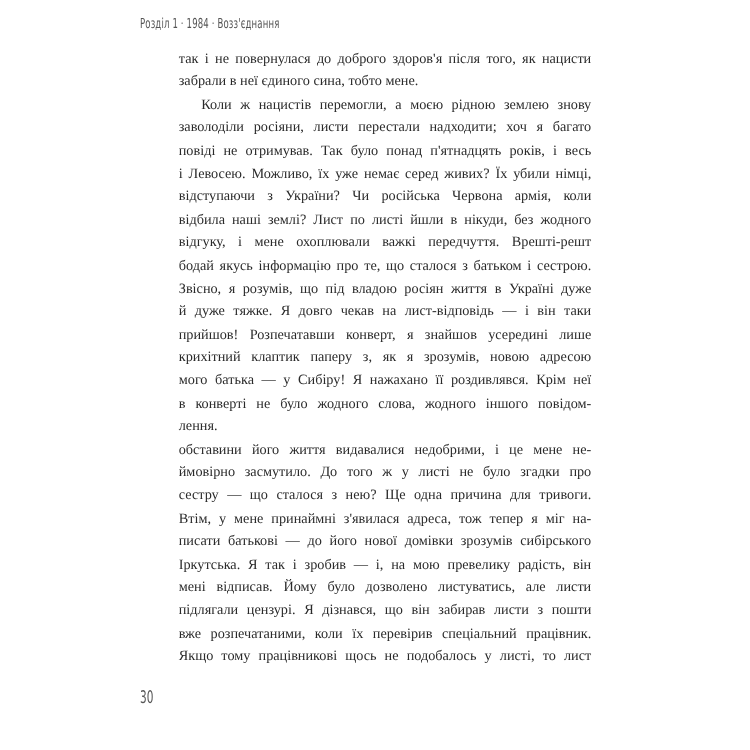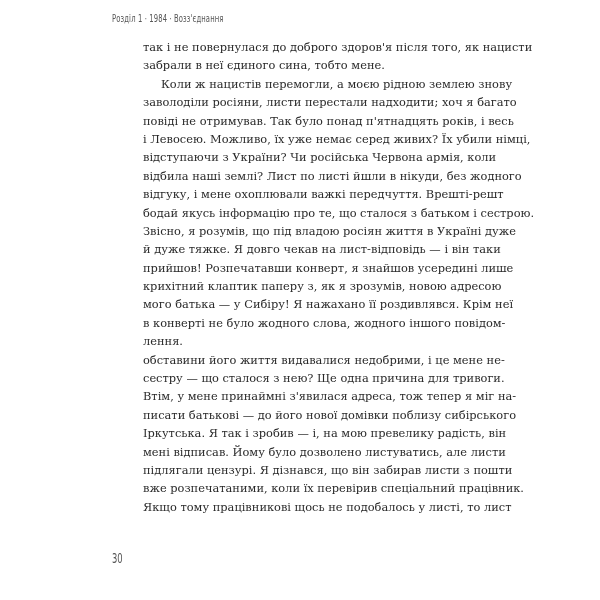--- a/index.html
+++ b/index.html
@@ -36,20 +36,21 @@
       line-height: 18.4px;
       color: #2a2a2a;
     }
     .line {
       display: block;
       white-space: nowrap;
       text-align: justify;
       text-align-last: justify;
       height: 18.4px;
       overflow: visible;
+      font-family: Liberation Serif, serif;
     }
     .line.last {
       text-align-last: left;
     }
     .line.indent {
       padding-left: 18px;
     }
     .folio {
       position: absolute;
       left: 112px;
@@ -81,23 +82,24 @@
   <span class="line">бодай якусь інформацію про те, що сталося з батьком і сестрою.</span>
   <span class="line">Звісно, я розумів, що під владою росіян життя в Україні дуже</span>
   <span class="line">й дуже тяжке. Я довго чекав на лист-відповідь — і він таки</span>
   <span class="line">прийшов! Розпечатавши конверт, я знайшов усередині лише</span>
   <span class="line">крихітний клаптик паперу з, як я зрозумів, новою адресою</span>
   <span class="line">мого батька — у Сибіру! Я нажахано її роздивлявся. Крім неї</span>
   <span class="line">в конверті не було жодного слова, жодного іншого повідом-</span>
   <span class="line last">лення.</span>
 
   <span class="line">обставини його життя видавалися недобрими, і це мене не-</span>
+  <span class="line">ймовірно засмутило. До того ж у листі не було згадки про</span>
   <span class="line">сестру — що сталося з нею? Ще одна причина для тривоги.</span>
   <span class="line">Втім, у мене принаймні з'явилася адреса, тож тепер я міг на-</span>
-  <span class="line">писати батькові — до його нової домівки поблизу сибірського</span>
+  <span class="line">писати батькові — до його нової домівки зрозумів сибірського</span>
   <span class="line">Іркутська. Я так і зробив — і, на мою превелику радість, він</span>
   <span class="line">мені відписав. Йому було дозволено листуватись, але листи</span>
   <span class="line">підлягали цензурі. Я дізнався, що він забирав листи з пошти</span>
   <span class="line">вже розпечатаними, коли їх перевірив спеціальний працівник.</span>
   <span class="line">Якщо тому працівникові щось не подобалось у листі, то лист</span>
 
 </div>
 
 <div class="folio">30</div>
 

